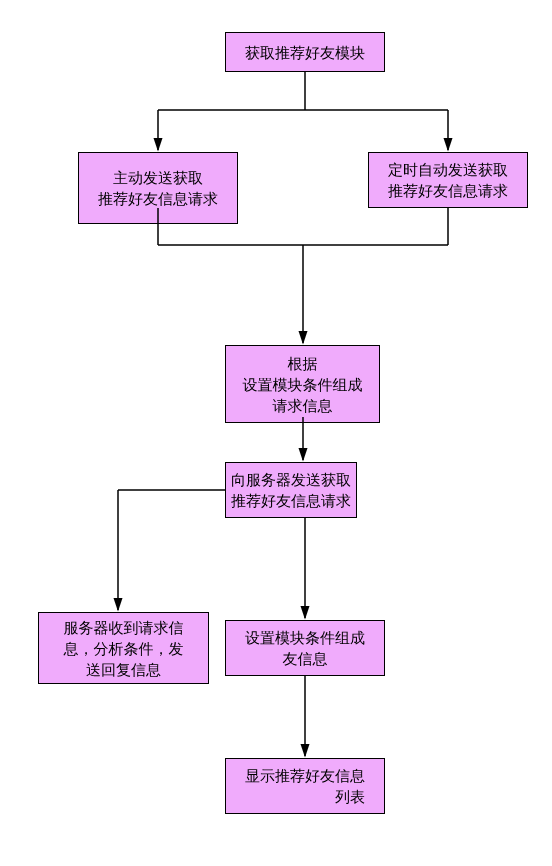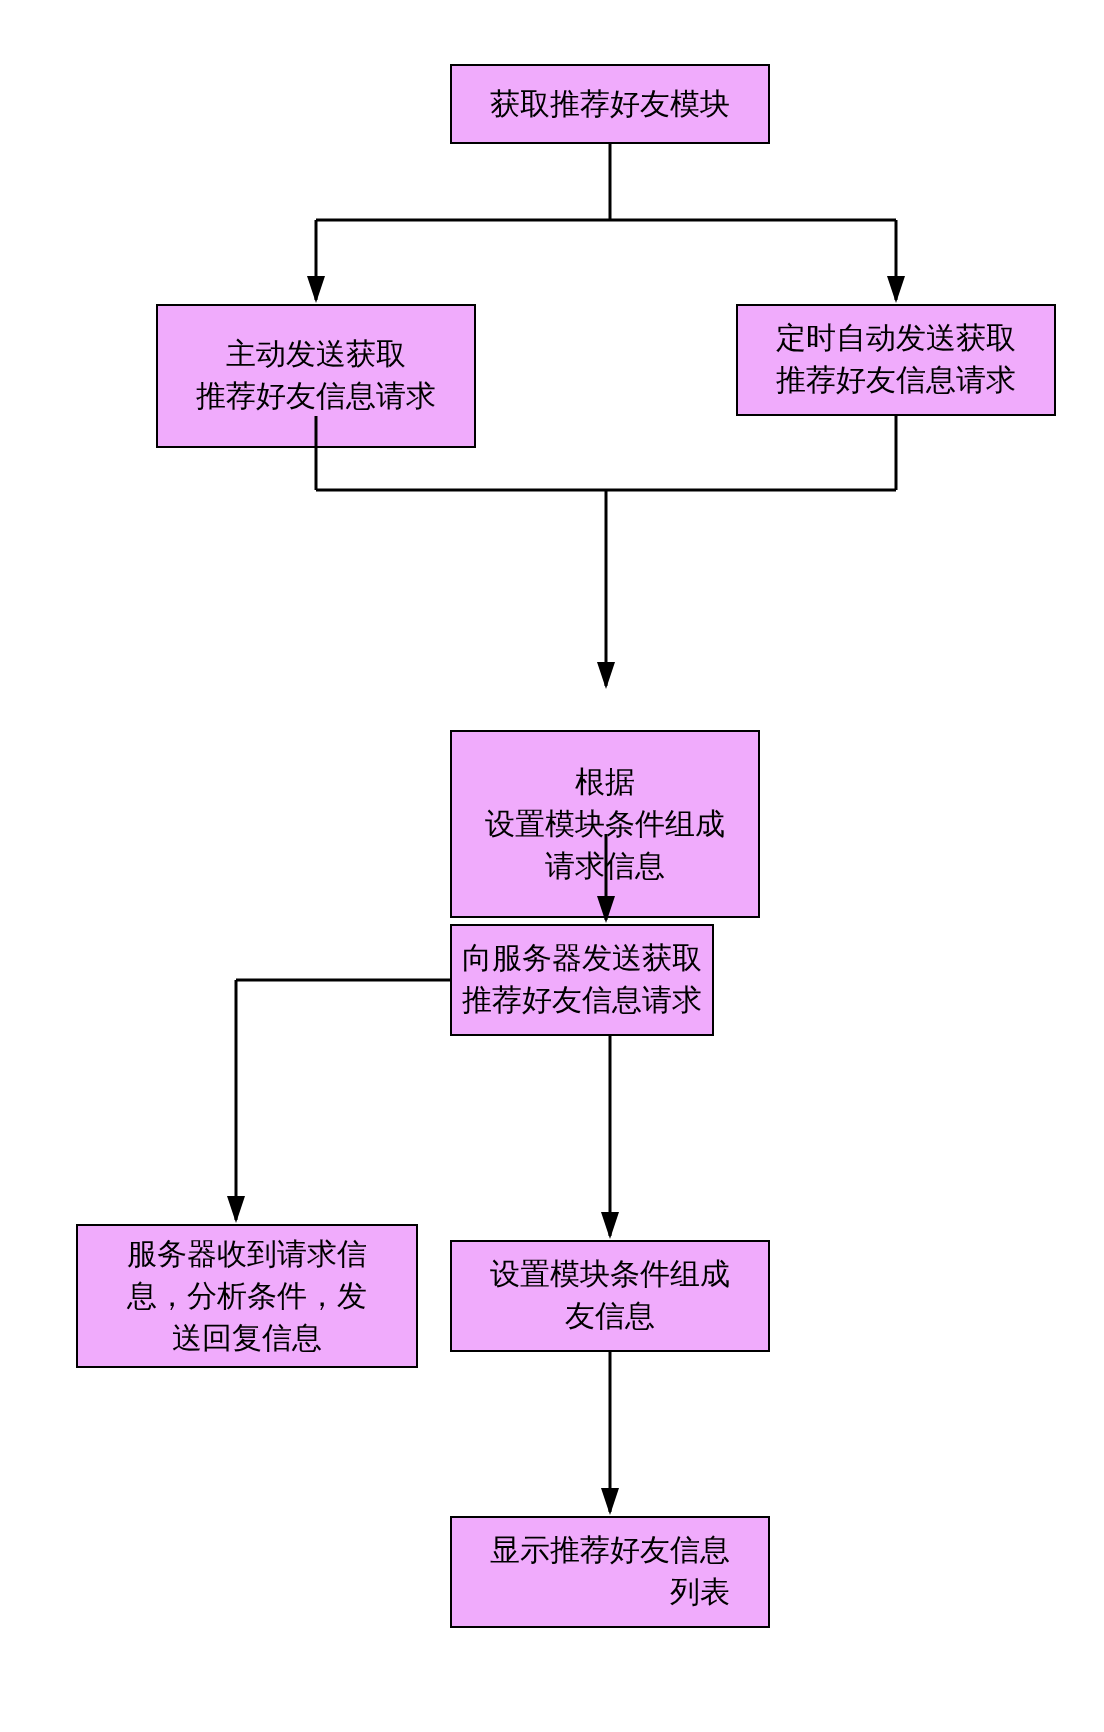--- a/index.html
+++ b/index.html
@@ -50,21 +50,21 @@
 <div class="box" style="left:78px;top:152px;width:160px;height:72px;">
   <span style="white-space:pre-line;">主动发送获取
 推荐好友信息请求</span>
 </div>
 
 <div class="box" style="left:368px;top:152px;width:160px;height:56px;">
   <span style="white-space:pre-line;">定时自动发送获取
 推荐好友信息请求</span>
 </div>
 
-<div class="box" style="left:225px;top:345px;width:155px;height:94px;margin-top:20px;">
+<div class="box" style="left:225px;top:345px;width:155px;height:78px;">
   <span style="white-space:pre-line;">根据
 设置模块条件组成
 请求信息</span>
 </div>
 
 <div class="box" style="left:225px;top:462px;width:132px;height:56px;">
   <span style="white-space:pre-line;">向服务器发送获取
 推荐好友信息请求</span>
 </div>
 

